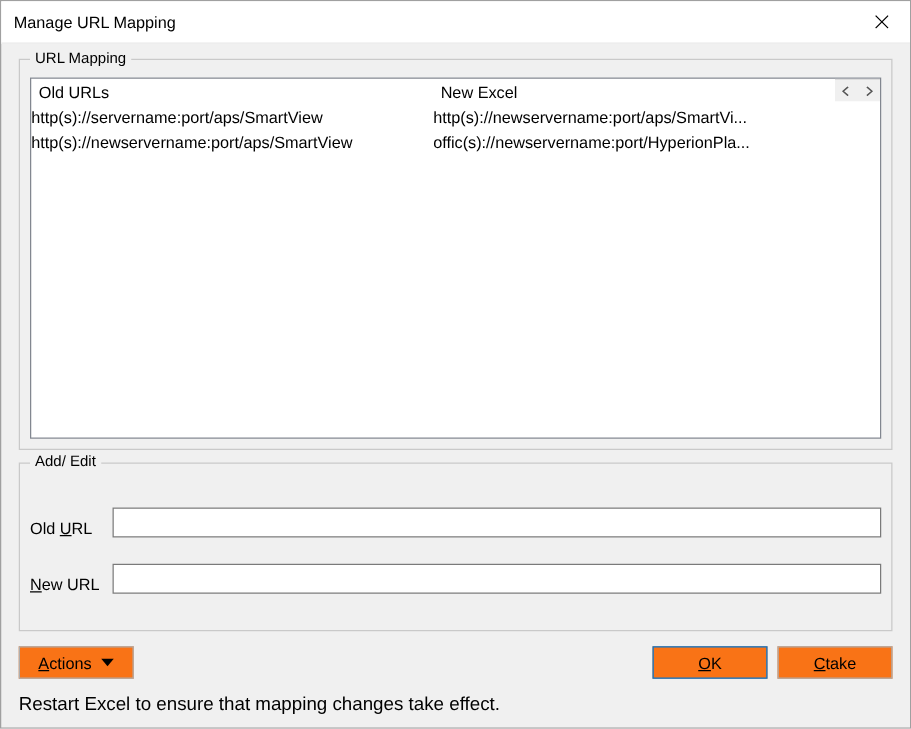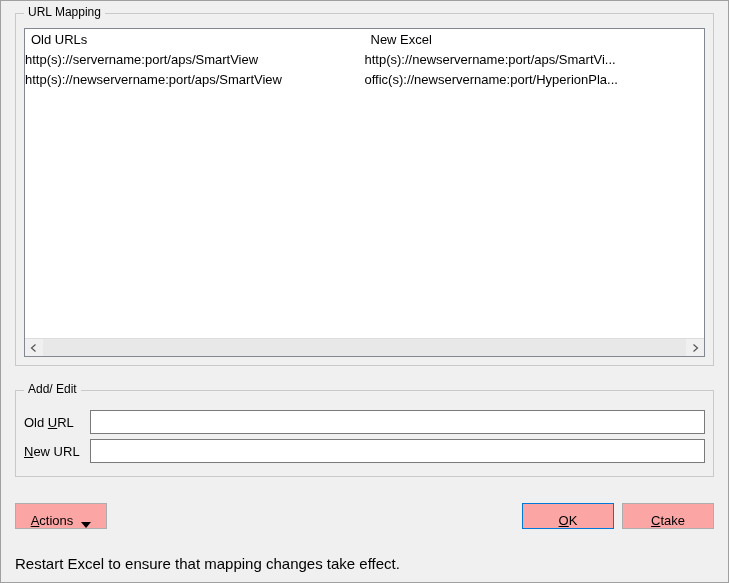--- a/index.html
+++ b/index.html
@@ -31,21 +31,21 @@
     width: 46px; height: 34px;
     display: flex; align-items: center; justify-content: center;
     font-size: 16px;
     font-family: Arial, sans-serif;
     color: #000;
   }
   .body {
     flex: 1;
     padding: 12px 14px 10px 14px;
     display: flex; flex-direction: column;
-    gap: 24px;
+    gap: 10px;
   }
   
   .group {
     border: 1px solid #c9c9c9;
     position: relative;
     padding: 14px 8px 8px 8px;
   }
   .group-label {
     position: absolute;
     top: -9px; left: 8px;
@@ -55,21 +55,21 @@
   }
   .group.mapping {
     flex: 1;
     display: flex; flex-direction: column;
   }
   
   .list-container {
     flex: 1;
     background: #fff;
     border: 1px solid #828790;
-    display: flex; flex-direction: column;
+    display: flex; flex-direction: row;
     overflow: hidden;
   }
   .list-body {
     flex: 1;
     overflow: hidden;
   }
   table.url-table {
     width: 100%;
     border-collapse: collapse;
     table-layout: fixed;
@@ -110,22 +110,22 @@
     font-size: 11px;
     user-select: none;
   }
   .hscroll .track {
     flex: 1;
     background: #e8e8e8;
     position: relative;
   }
   
   .form-row {
-    display: flex; align-items: center;
-    margin: 5px 0;
+    display: flex; align-items: flex-end;
+    margin: 21px 0;
   }
   .form-label {
     width: 66px;
     font-size: 13px;
   }
   .form-label .ul { text-decoration: underline; }
   .form-input {
     flex: 1;
     height: 24px;
     border: 1px solid #7a7a7a;
@@ -137,27 +137,27 @@
   .button-row {
     display: flex;
     align-items: center;
     gap: 8px;
     padding-top: 2px;
   }
   .spacer { flex: 1; }
   button.win {
     height: 26px;
     min-width: 92px;
-    background: #fca5a5;
+    background: #f97316;
     border: 1px solid #adadad;
     font: inherit;
     font-size: 13px;
     padding: 0 10px;
     display: inline-flex;
-    align-items: flex-end;
+    align-items: center;
     justify-content: center;
     gap: 8px;
   }
   button.win.default {
     border: 1.5px solid #0078d7;
   }
   button.win .ul { text-decoration: underline; }
   .caret-down {
     width: 0; height: 0;
     border-left: 5px solid transparent;
@@ -168,20 +168,28 @@
   .footer-note {
     font-size: 15px;
     padding-top: 2px;
   }
 </style>
 </head>
 <body>
 
 <div class="window">
 
+  <div class="titlebar">
+    <div class="title-text">Manage URL Mapping</div>
+    <div class="close-btn">
+      <svg width="11" height="11" viewBox="0 0 11 11">
+          <path d="M0.5 0.5 L10.5 10.5 M10.5 0.5 L0.5 10.5" stroke="currentColor" stroke-width="1"></path>
+        </svg>
+    </div>
+  </div>
 
   <div class="body">
 
     <div class="group mapping">
       <div class="group-label">URL Mapping</div>
 
       <div class="list-container">
         <div class="list-body">
           <table class="url-table">
             <colgroup>

